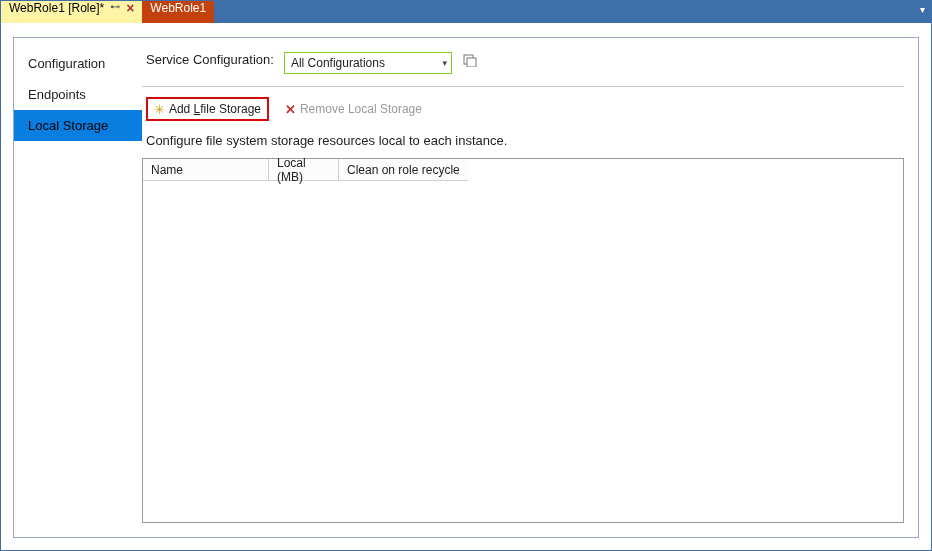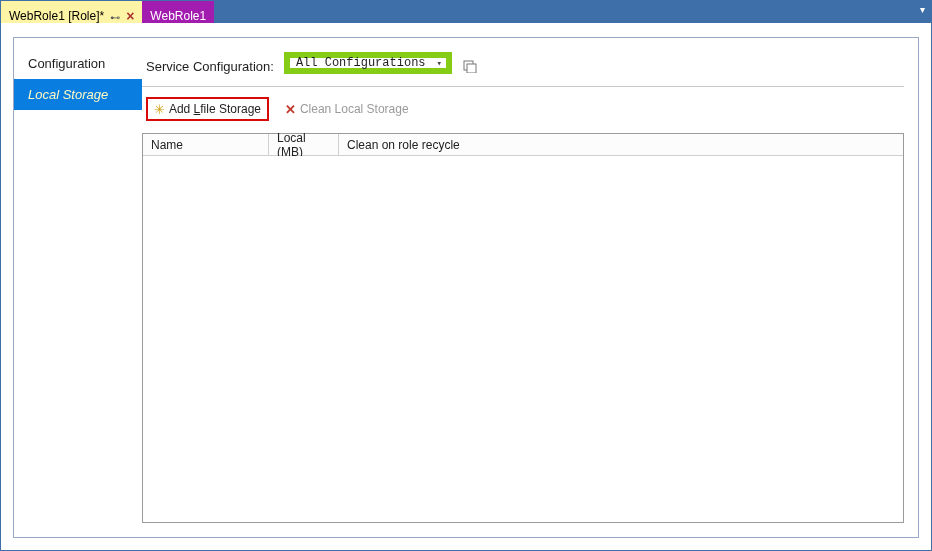--- a/index.html
+++ b/index.html
@@ -21,32 +21,32 @@
     }
     .tab-strip {
       background: #3e6fa8;
       height: 22px;
       display: flex;
       align-items: stretch;
       position: relative;
     }
     .tab {
       display: flex;
-      align-items: flex-end;
+      align-items: flex-start;
       padding: 0 8px;
       font-size: 12px;
       cursor: pointer;
       gap: 6px;
     }
     .tab.active {
       background: #fef4a5;
       color: #000;
     }
     .tab.inactive {
-      background: #a21caf;
+      background: #c2410c;
       color: #fff;
     }
     .tab .pin {
       font-size: 10px;
       color: #555;
     }
     .tab .close {
       font-size: 14px;
       line-height: 1;
       color: #a33;
@@ -80,50 +80,48 @@
       flex-direction: column;
     }
     .sidebar-item {
       padding: 8px 14px;
       cursor: pointer;
       font-size: 13px;
       color: #1e1e1e;
     }
     .sidebar-item.selected {
       background: #0a7ee0;
-      color: #fef9c3;
-      font-style: italic;
+      color: #000000;
     }
     .main {
       flex: 1;
       padding: 14px 14px 14px 0;
       display: flex;
       flex-direction: column;
     }
     .config-row {
       display: flex;
-      align-items: flex-end;
+      align-items: flex-start;
       gap: 10px;
       padding-bottom: 12px;
       margin-left: 4px;
     }
     .config-row label {
       font-size: 13px;
     }
     .select-wrap {
-      border: 6px solid #84cc16;
+      border: 1px solid #84cc16;
       background: #fff;
       height: 22px;
       width: 168px;
       display: flex;
       align-items: center;
       justify-content: space-between;
       padding: 0 4px 0 6px;
       font-size: 12px;
-      font-family: Liberation Mono, monospace;
     }
     .select-caret {
       font-size: 9px;
       color: #444;
     }
     .mgmt-icon {
       width: 16px; height: 16px;
       display: inline-flex;
       align-items: center;
       justify-content: center;
@@ -174,21 +172,21 @@
     .desc {
       font-size: 13px;
       margin: 0 0 10px 4px;
       color: #222;
     }
     .grid {
       border: 1px solid #9a9a9a;
       flex: 1;
       background: #fff;
       display: flex;
-      flex-direction: column;
+      flex-direction: row;
       min-height: 0;
     }
     .grid-header {
       display: flex;
       height: 22px;
       background: #fcfcfc;
       border-bottom: 1px solid #d0d0d0;
     }
     .grid-col {
       border-right: 1px solid #d0d0d0;
@@ -222,20 +220,21 @@
       <span>WebRole1</span>
     </div>
     <div class="tab-caret">▾</div>
   </div>
 
   <div class="content-wrap">
     <div class="panel">
 
       <div class="sidebar">
         <div class="sidebar-item">Configuration</div>
+        <div class="sidebar-item">Endpoints</div>
         <div class="sidebar-item selected">Local Storage</div>
       </div>
 
       <div class="main">
 
         <div class="config-row">
           <label>Service Configuration:</label>
           <div class="select-wrap">
             <span>All Configurations</span>
             <span class="select-caret">▾</span>
@@ -250,24 +249,25 @@
 
         <div class="divider"></div>
 
         <div class="toolbar">
           <span class="toolbar-btn highlight">
             <span class="plus-icon">✳</span>
             <span><span>Add </span><span class="underline">L</span><span>file Storage</span></span>
           </span>
           <span class="toolbar-btn disabled">
             <span class="x-icon">✕</span>
-            <span>Clean Local Storage</span>
+            <span>Remove Local Storage</span>
           </span>
         </div>
 
+        <div class="desc">Configure file system storage resources local to each instance.</div>
 
         <div class="grid">
           <div class="grid-header">
             <div class="grid-col col1">Name</div>
             <div class="grid-col col2">Local (MB)</div>
             <div class="grid-col col3">Clean on role recycle</div>
           </div>
           <div class="grid-body"></div>
         </div>
 

